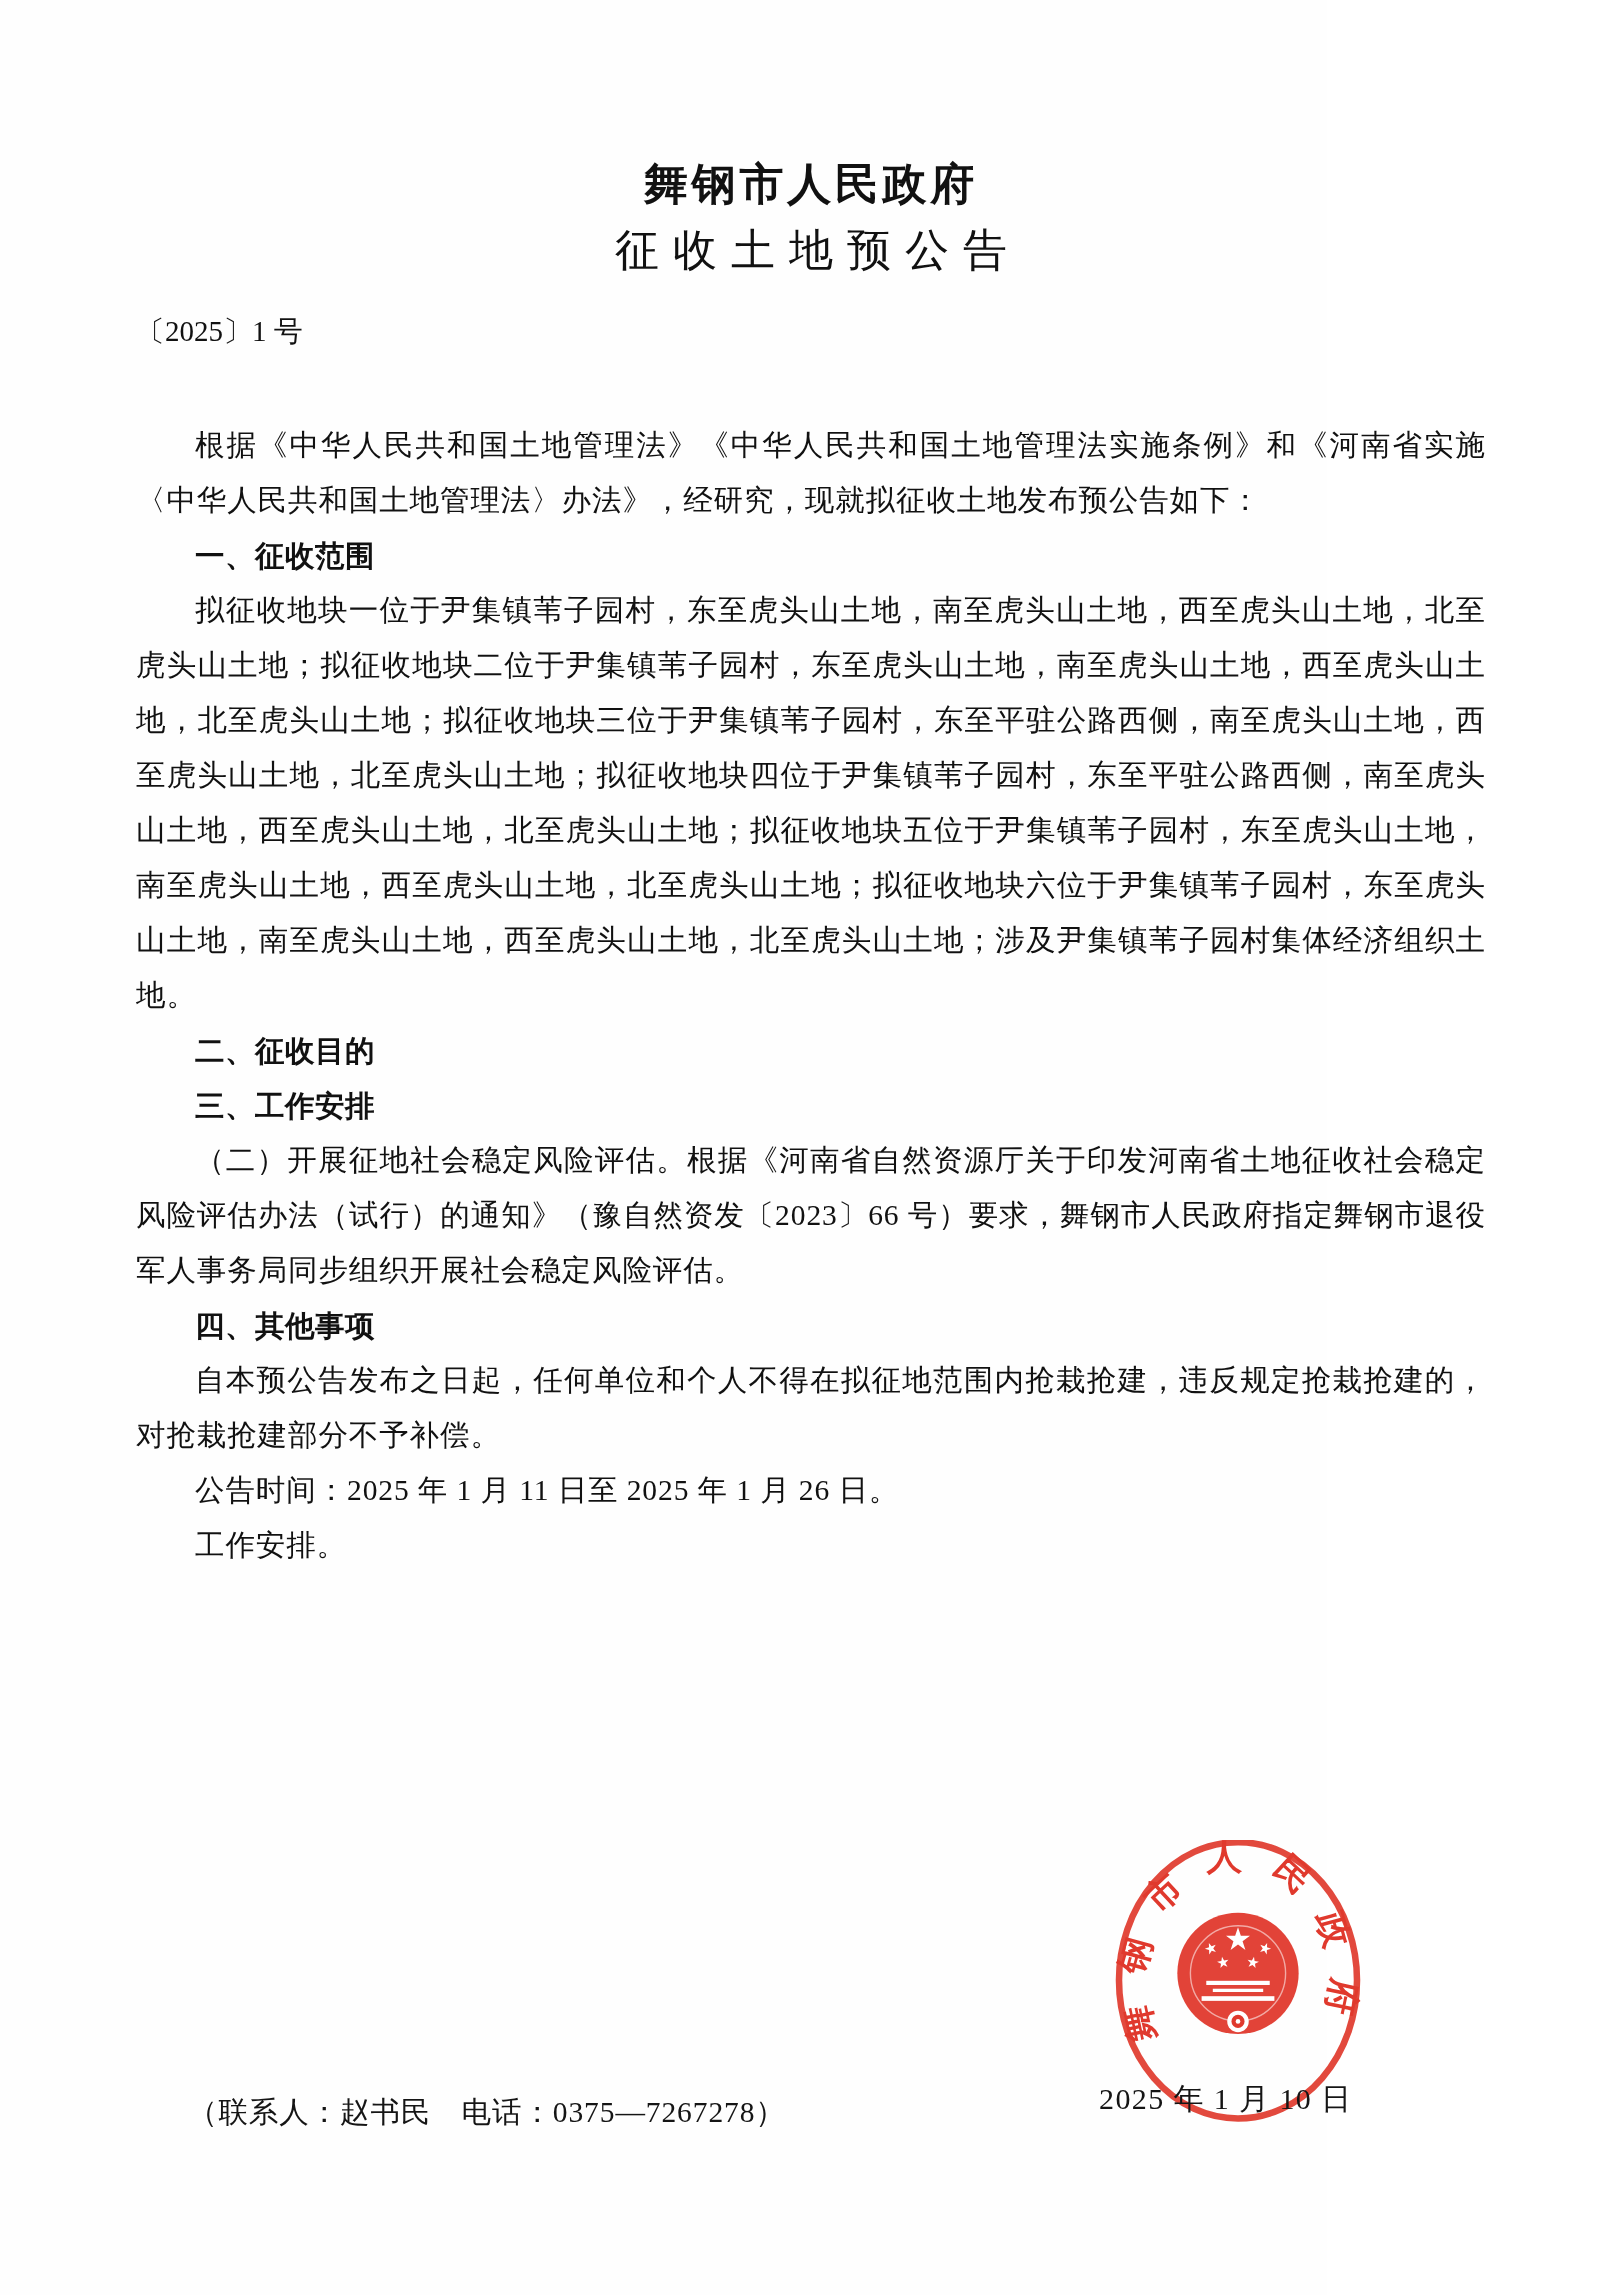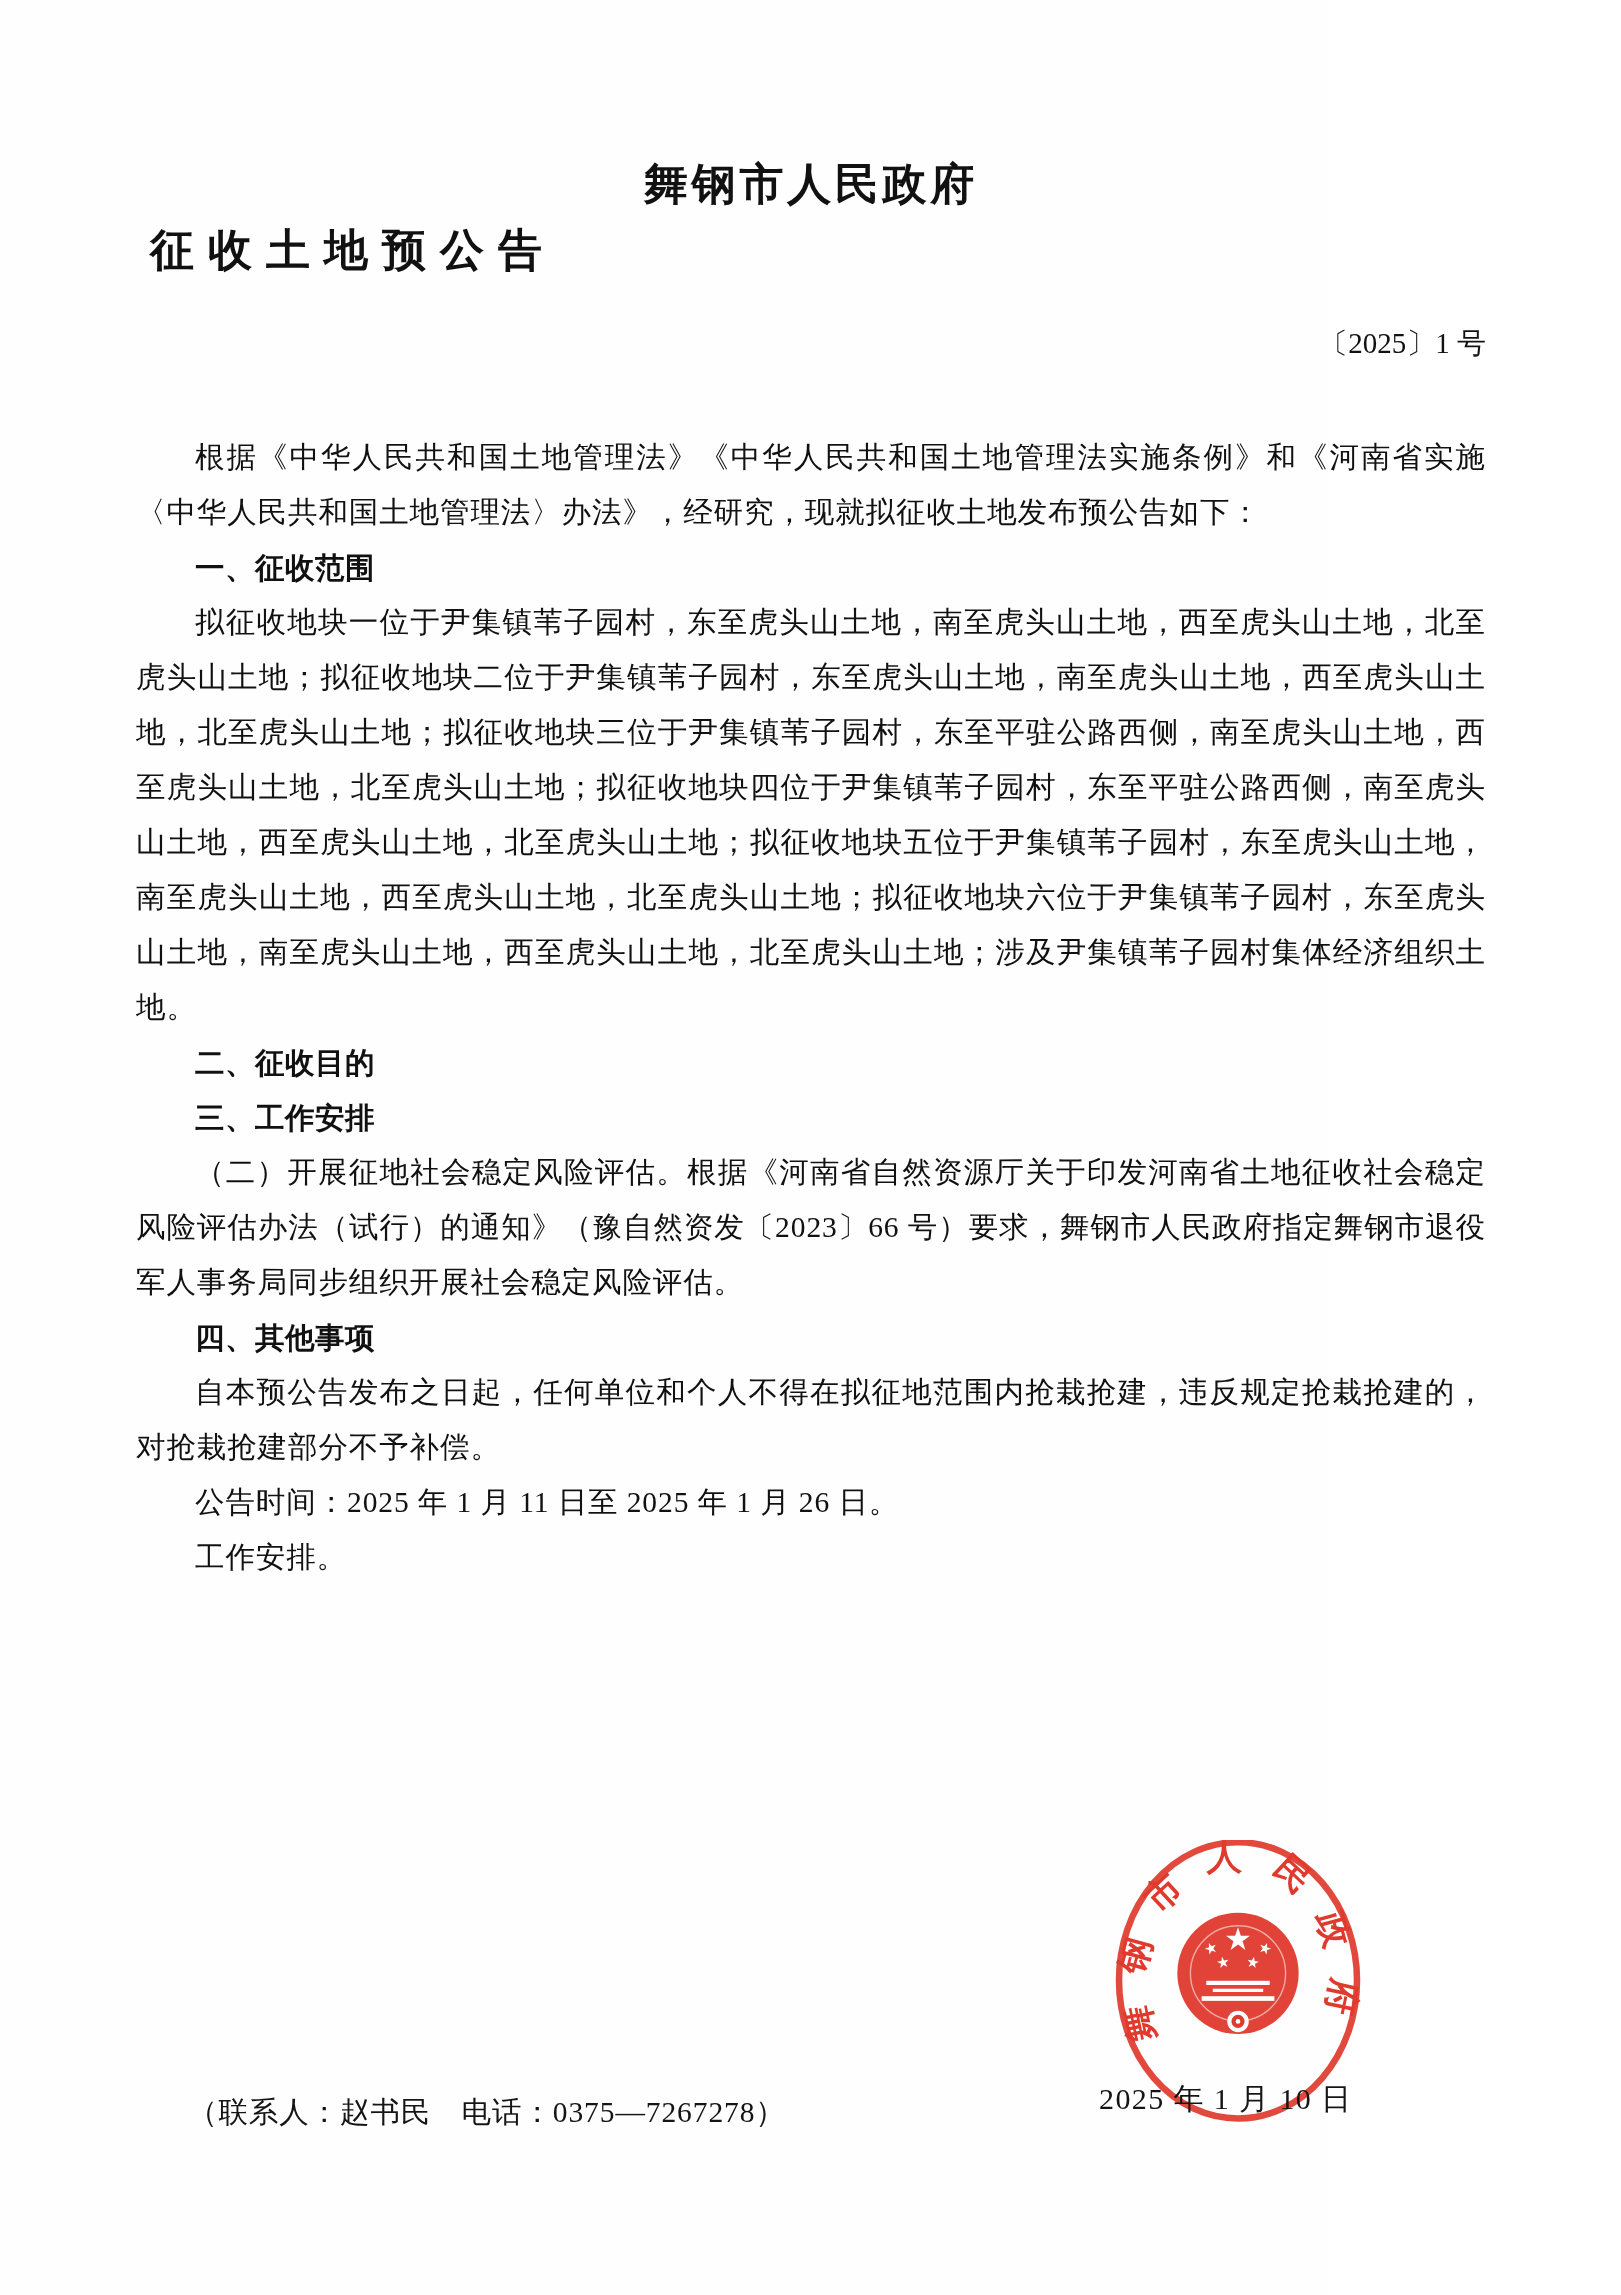--- a/index.html
+++ b/index.html
@@ -12,26 +12,26 @@
     overflow:hidden;
   }
   .page{position:absolute;left:0;top:0;width:1327px;height:2295px;background:#fefefe;}
   .content{position:absolute;left:136px;top:0;width:1350px;}
   .title1{
     margin:159px 0 0 0;text-align:center;
     font-size:44px;font-weight:700;line-height:1.2;
     letter-spacing:3.7px;
   }
   .title2{
-    margin:13px 0 0 0;text-align:left;
-    font-size:44px;font-weight:700;line-height:1.2;
+    margin:13px 0 0 0;text-align:center;
+    font-size:44px;font-weight:400;line-height:1.2;
     letter-spacing:14px;text-indent:14px;
   }
   .docno{
-    margin:48px 0 0 0;text-align:right;
+    margin:36px 0 0 0;text-align:left;
     font-size:29px;font-weight:400;line-height:1.2;
   }
   .body{margin-top:70px;}
   .body p{
     margin:0;font-size:29.5px;line-height:55px;
     text-align:justify;text-indent:2em;letter-spacing:0.9px;
   }
   .body p.heading{
     font-weight:700;
     font-family:"Liberation Sans","DejaVu Sans",sans-serif;

